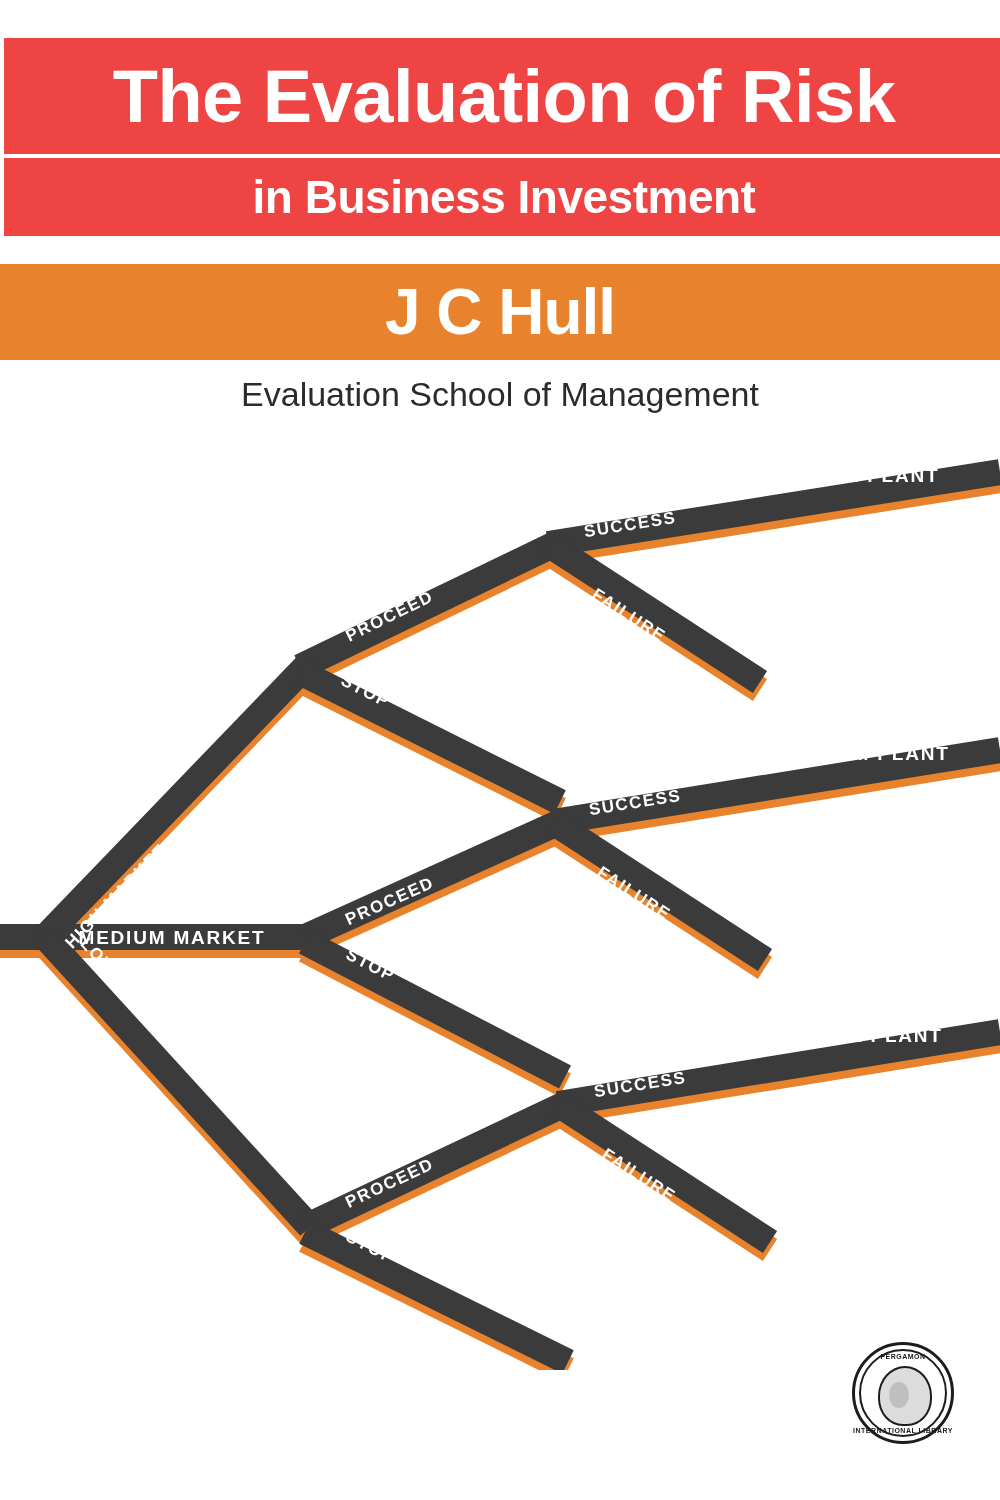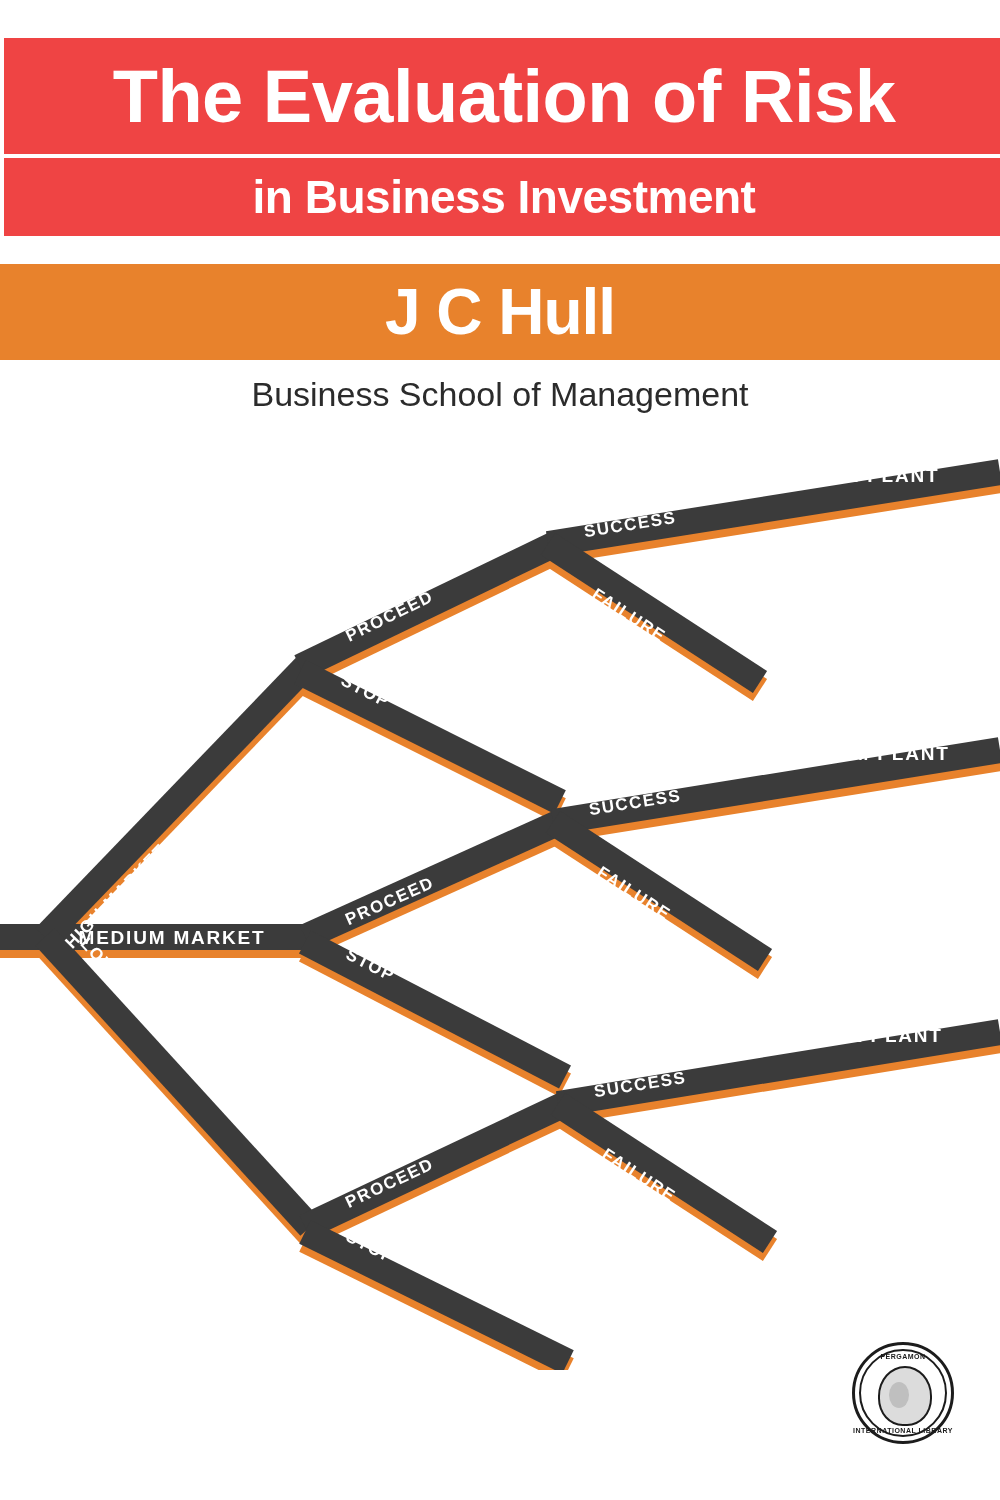--- a/index.html
+++ b/index.html
@@ -148,21 +148,21 @@
 </style>
 </head>
 <body>
 
 <div class="title-band" id="title-band-1">The Evaluation of Risk</div>
 
 <div class="title-band" id="title-band-2">in Business Investment</div>
 
 <div class="author-band">J C Hull</div>
 
-<div class="affiliation">Business School of Management</div>
+<div class="affiliation">Evaluation School of Management</div>
 
 <div id="tree-diagram">
   <svg width="1000" height="930" viewBox="0 0 1000 930" xmlns="http://www.w3.org/2000/svg">
 
     <g stroke="#e8822c" stroke-width="26" fill="none" stroke-linecap="butt">
 
       <path d="M 0 505 L 55 505"></path>
 
       <path d="M 45 505 L 305 235"></path>
       <path d="M 45 505 L 310 505"></path>

